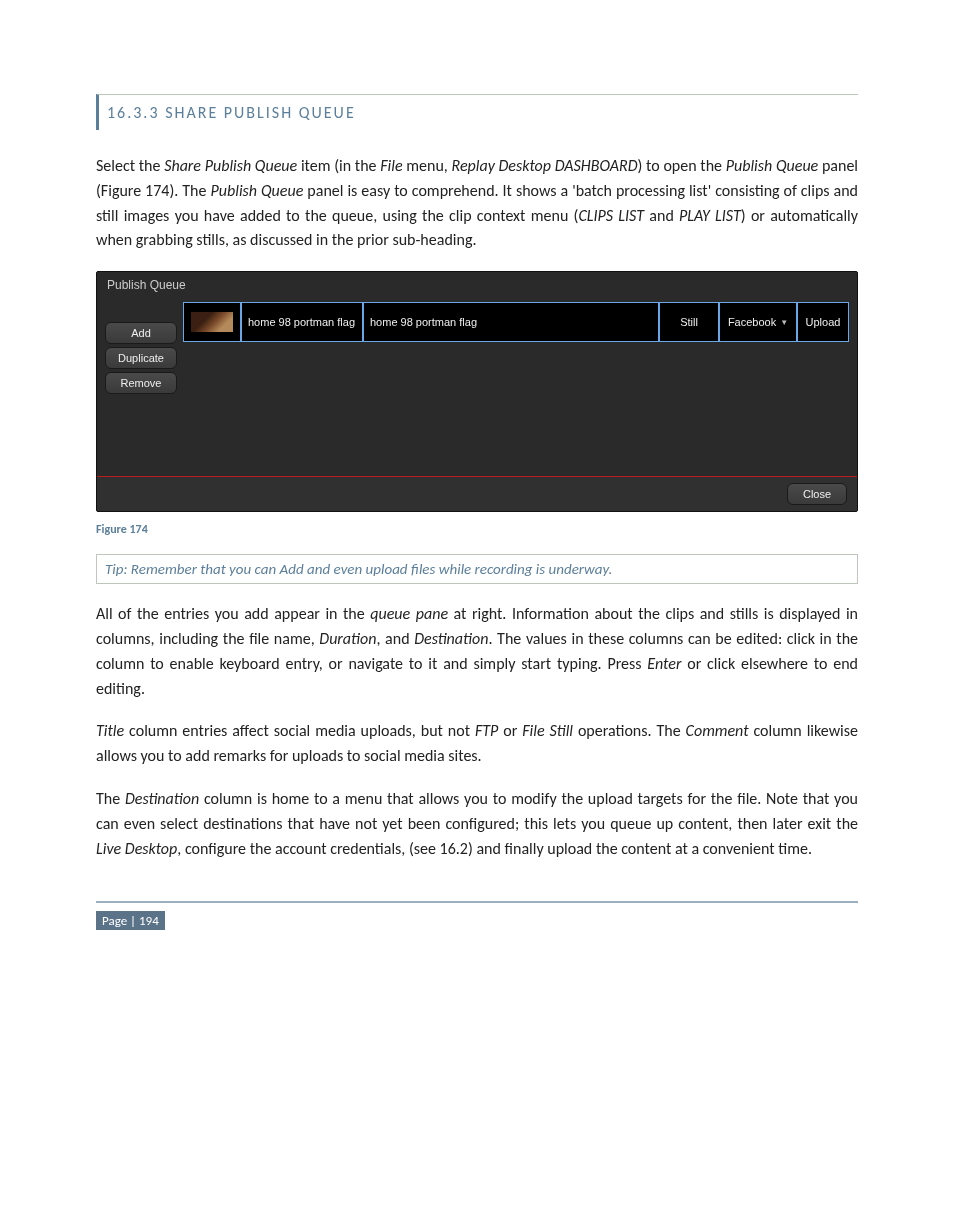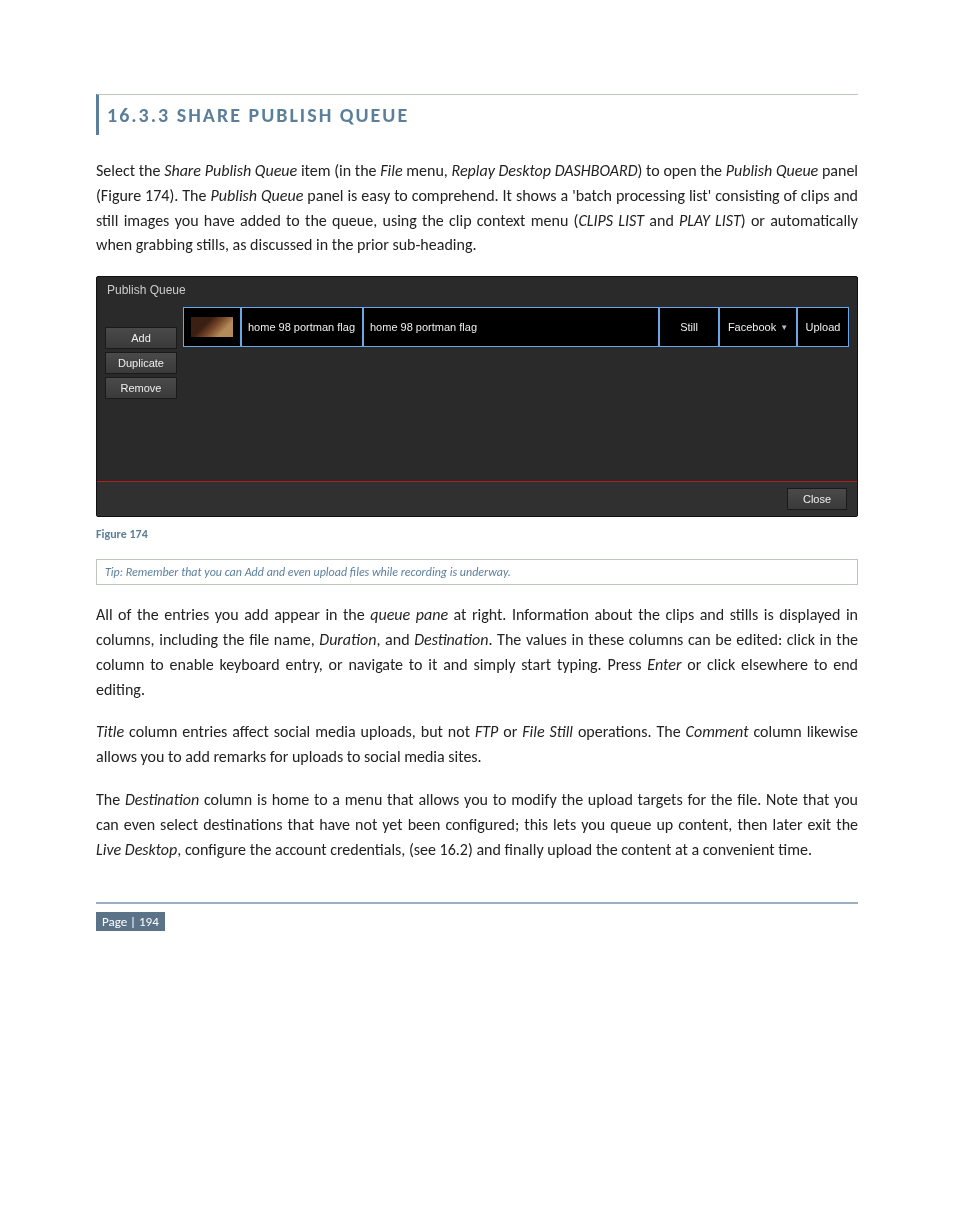--- a/index.html
+++ b/index.html
@@ -7,23 +7,23 @@
   .page { padding: 94px 96px 40px 96px; }
 
   .section-title-box {
     border-left: 3px solid #5b7f9b;
     border-top: 1px solid #bfc7bd;
     padding: 8px 0 8px 8px;
     margin-bottom: 24px;
   }
   .section-title {
     color: #5b7f9b;
-    font-size: 20px;
+    font-size: 16px;
     letter-spacing: 2px;
-    font-weight: 700;
+    font-weight: 400;
   }
 
   .body-text {
     font-size: 16px;
     line-height: 1.55;
     text-align: justify;
     margin-bottom: 18px;
   }
   .body-text .italic { font-style: italic; }
 
@@ -53,21 +53,21 @@
   .pq-sidebar {
     width: 72px;
     display: flex;
     flex-direction: column;
     gap: 3px;
     padding-top: 20px;
   }
   .pq-btn {
     background: linear-gradient(#4a4a4a,#3a3a3a);
     border: 1px solid #1a1a1a;
-    border-radius: 0;
+    border-radius: 6px;
     color: #eee;
     text-align: center;
     padding: 4px 0;
     font-size: 11px;
   }
   .pq-table {
     flex: 1;
     display: flex;
     flex-direction: column;
   }
@@ -117,21 +117,21 @@
     justify-content: flex-end;
   }
 
   .figcap { font-size: 12px; color: #5b7f9b; font-weight: 600; margin: 10px 0 18px 0; }
 
   .tip-box {
     border: 1px solid #bfc7bd;
     padding: 5px 8px;
     font-style: italic;
     color: #5b7f9b;
-    font-size: 12px;
+    font-size: 15px;
     margin-bottom: 18px;
   }
 
   .page-rule {
     border: none;
     border-top: 2px solid #9ab0c2;
     margin-top: 40px;
   }
   .page-num {
     display: inline-block;

